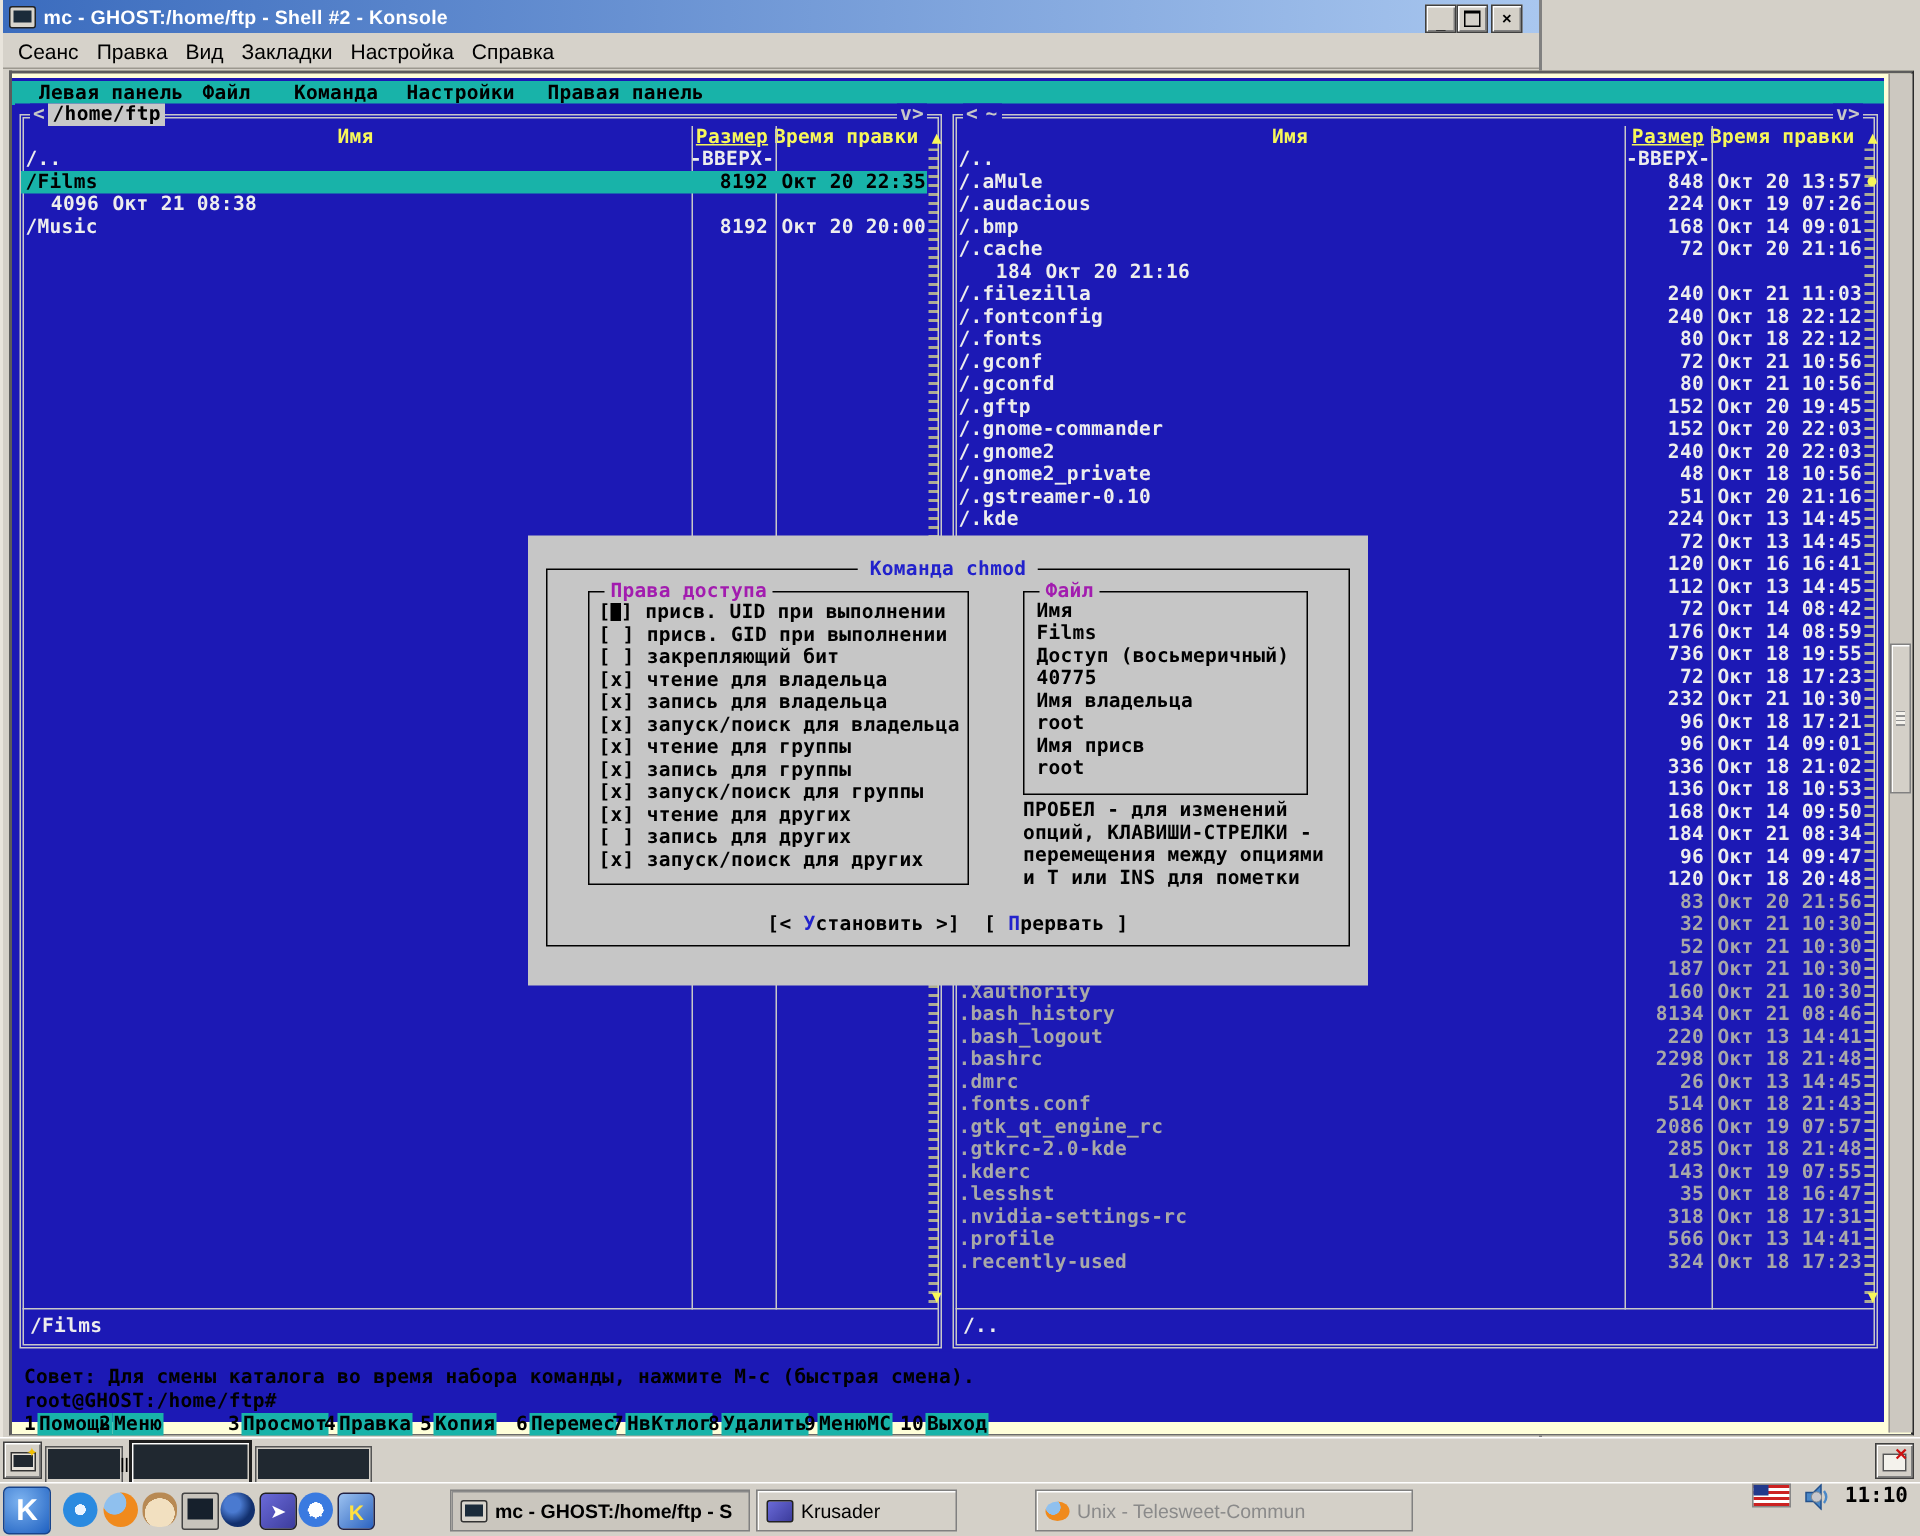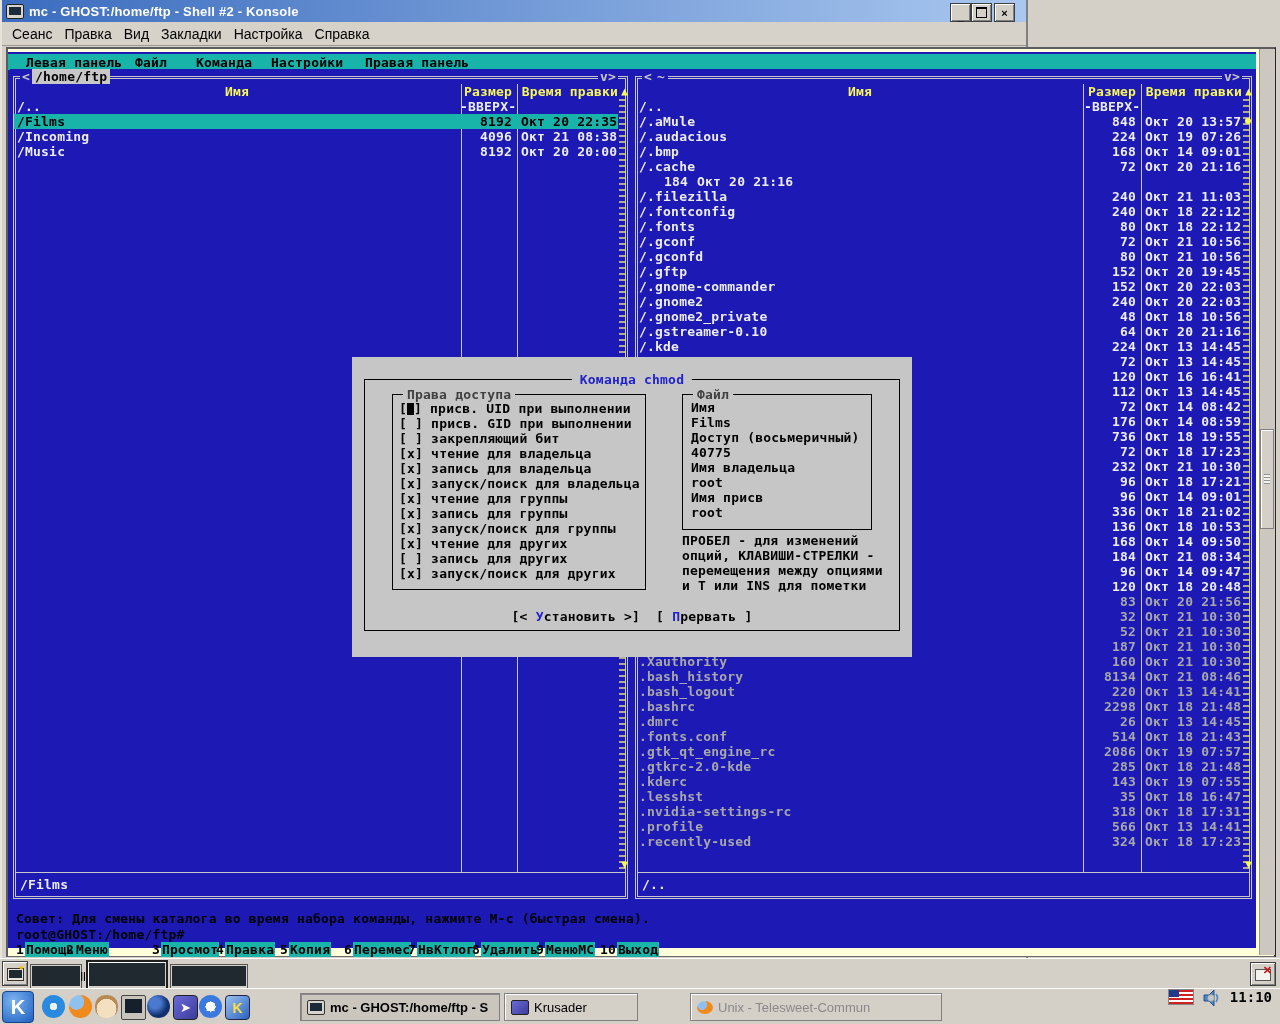--- a/index.html
+++ b/index.html
@@ -42,22 +42,22 @@
   #lpanel{left:2px;width:622px;}
   #rpanel{left:624px;width:624px;}
   .p-frame{position:absolute;left:3px;right:4px;top:7px;bottom:2px;border:3px double #c8c8c8;}
   .p-top{position:absolute;top:0;left:10px;height:15px;display:flex;color:#c8c8c8;}
   .p-top .lt{background:#1c19b5;padding:0 2px;}
   .p-path{background:#1c19b5;color:#c8c8c8;padding:0 3px;}
   .p-path.active{background:#c8c8c8;color:#000;}
   .p-vr{position:absolute;top:0;right:14px;background:#1c19b5;color:#c8c8c8;padding:0 2px;height:15px;}
   .p-head{position:absolute;left:4px;right:14px;top:15px;height:15px;display:flex;color:#f7f75a;}
   .p-head .hname{flex:1;text-align:center;}
-  .p-head .hsize{width:56px;text-align:center;}
-  .p-head .htime{width:102px;text-align:right;}
+  .p-head .hsize{width:56px;text-align:center;text-decoration:underline;}
+  .p-head .htime{width:102px;text-align:left;}
   .p-rows{position:absolute;left:4px;right:14px;top:30px;bottom:32px;overflow:hidden;}
   .frow{height:15px;display:flex;color:#ededed;}
   .frow .fname{flex:1;padding-left:3px;white-space:pre;overflow:hidden;}
   .frow .fsize{width:56px;text-align:right;padding-right:4px;box-sizing:border-box;}
   .frow .ftime{width:102px;padding-left:5px;box-sizing:border-box;white-space:pre;}
   .frow.file{color:#a8a8a8;}
   .frow.sel{background:#18b3a9;color:#000;}
   .colsep{position:absolute;top:15px;bottom:28px;width:1px;background:#c8c8c8;}
   .p-sep{position:absolute;left:5px;right:6px;bottom:28px;height:1px;background:#c8c8c8;}
   .p-status{position:absolute;left:10px;bottom:9px;color:#ededed;}
@@ -76,21 +76,21 @@
   .fkey .klab{background:#18b3a9;padding:0 1px;}
 
   
   #dialog{position:absolute;left:344px;top:308px;width:560px;height:300px;background:#c6c6c6;color:#000;z-index:40;}
   #dlg-border{position:absolute;left:12px;right:12px;top:22px;bottom:26px;border:1px solid #000;}
   #dlg-title{position:absolute;top:15px;left:50%;transform:translateX(-50%);background:#c6c6c6;
              padding:0 8px;color:#2222cc;white-space:pre;}
   .group{position:absolute;border:1px solid #000;}
   #perm-box{left:40px;top:37px;width:252px;height:194px;}
   #file-box{left:330px;top:37px;width:188px;height:134px;}
-  .group-title{position:absolute;top:-8px;left:10px;background:#c6c6c6;padding:0 4px;color:#404040;white-space:pre;}
+  .group-title{position:absolute;top:-8px;left:10px;background:#c6c6c6;padding:0 4px;color:#a21caf;white-space:pre;}
   #perm-rows{position:absolute;left:6px;top:6px;right:2px;}
   .chk{height:15px;white-space:pre;}
   .cursor-block{display:inline-block;width:7px;height:12px;background:#000;vertical-align:-2px;}
   #file-lines{position:absolute;left:8px;top:5px;right:2px;}
   #file-lines div{height:15px;white-space:pre;}
   #help-lines{position:absolute;left:330px;top:176px;}
   #help-lines div{height:15px;white-space:pre;}
   #dlg-buttons{position:absolute;left:0;right:0;top:252px;text-align:center;white-space:pre;}
   .dbtn{white-space:pre;}
   .hotkey{color:#2222cc;}
@@ -211,21 +211,20 @@
               <span class="fname">/..</span>
               <span class="fsize">-ВВЕРХ-</span>
               <span class="ftime"></span>
             </div>
             <div class="frow sel">
               <span class="fname">/Films</span>
               <span class="fsize">8192</span>
               <span class="ftime">Окт 20 22:35</span>
             </div>
             <div class="frow">
-              <span class="fname">/Incoming</span>
               <span class="fsize">4096</span>
               <span class="ftime">Окт 21 08:38</span>
             </div>
             <div class="frow">
               <span class="fname">/Music</span>
               <span class="fsize">8192</span>
               <span class="ftime">Окт 20 20:00</span>
             </div>
           </div>
         <div class="p-scroll"></div>
@@ -319,21 +318,21 @@
               <span class="fsize">240</span>
               <span class="ftime">Окт 20 22:03</span>
             </div>
             <div class="frow">
               <span class="fname">/.gnome2_private</span>
               <span class="fsize">48</span>
               <span class="ftime">Окт 18 10:56</span>
             </div>
             <div class="frow">
               <span class="fname">/.gstreamer-0.10</span>
-              <span class="fsize">64</span>
+              <span class="fsize">51</span>
               <span class="ftime">Окт 20 21:16</span>
             </div>
             <div class="frow">
               <span class="fname">/.kde</span>
               <span class="fsize">224</span>
               <span class="ftime">Окт 13 14:45</span>
             </div>
             <div class="frow">
               <span class="fname"></span>
               <span class="fsize">72</span>

